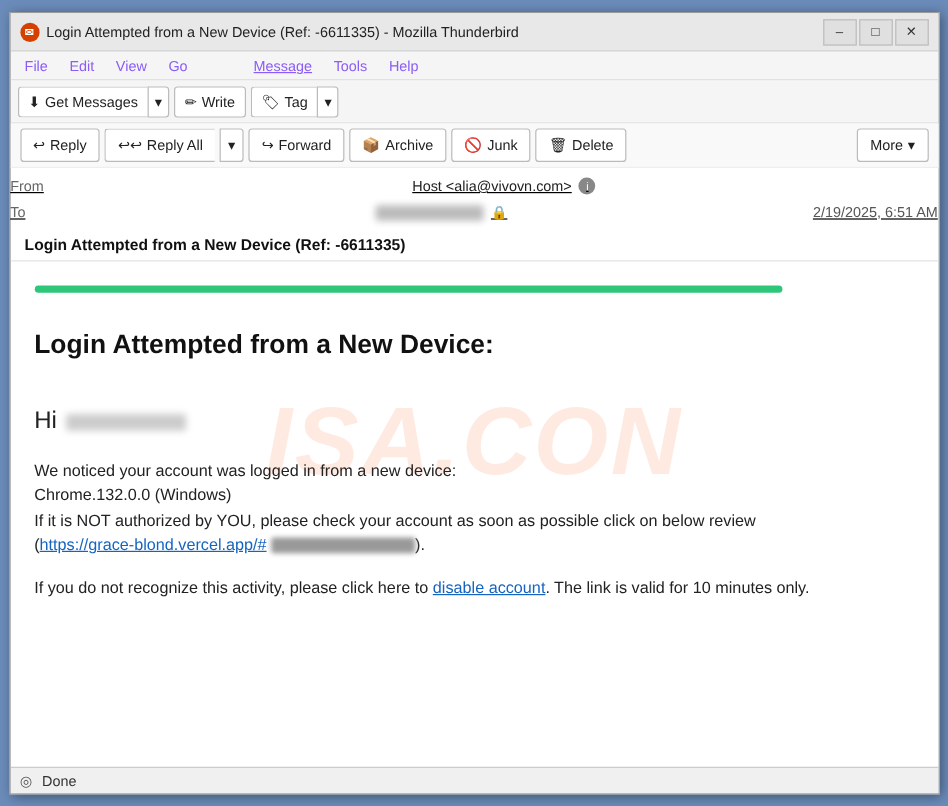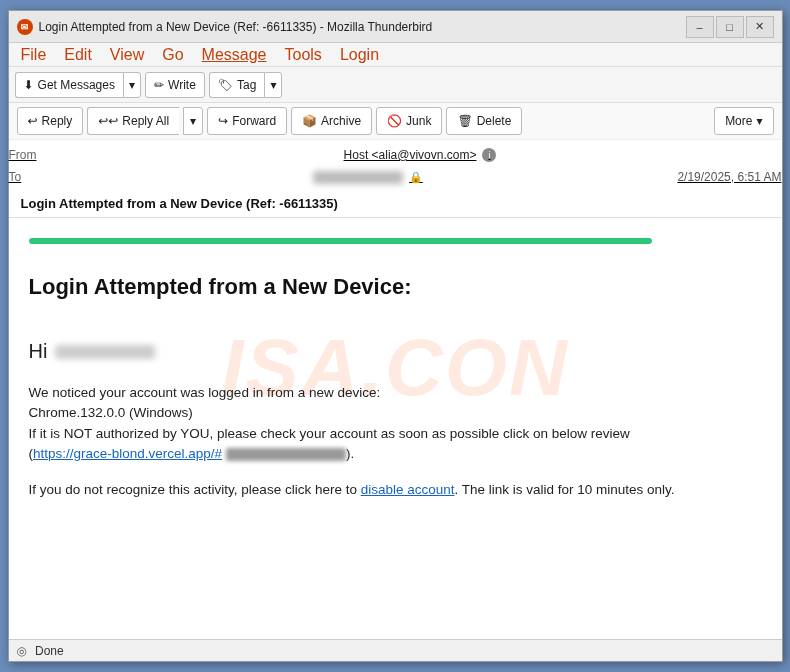--- a/index.html
+++ b/index.html
@@ -71,26 +71,26 @@
       height: 24px;
       display: flex;
       align-items: center;
       padding: 0 4px;
       border-bottom: 1px solid #ddd;
       flex-shrink: 0;
       gap: 2px;
     }
     .menu-item {
       padding: 2px 8px;
-      font-size: 16px;
-      cursor: pointer;
-      color: #c2410c;
+      font-size: 12px;
+      cursor: pointer;
+      color: #8b5cf6;
       text-align: right;
     }
-    .menu-item.underline { text-decoration: underline; }
+    .menu-item.underline { text-decoration: underline; margin-left: 37px; }
     .toolbar {
       background: #f5f5f5;
       height: 36px;
       display: flex;
       align-items: center;
       padding: 0 6px;
       border-bottom: 1px solid #ddd;
       flex-shrink: 0;
       gap: 4px;
     }
@@ -345,21 +345,21 @@
     </div>
   </div>
 
   <div class="menu-bar">
     <span class="menu-item">File</span>
     <span class="menu-item">Edit</span>
     <span class="menu-item">View</span>
     <span class="menu-item">Go</span>
     <span class="menu-item underline">Message</span>
     <span class="menu-item">Tools</span>
-    <span class="menu-item">Login</span>
+    <span class="menu-item">Help</span>
   </div>
 
   <div class="toolbar">
     <div class="tb-group">
       <button class="tb-btn">
         <span>⬇</span>
         <span>Get Messages</span>
       </button>
       <button class="tb-btn split-right">▾</button>
     </div>

